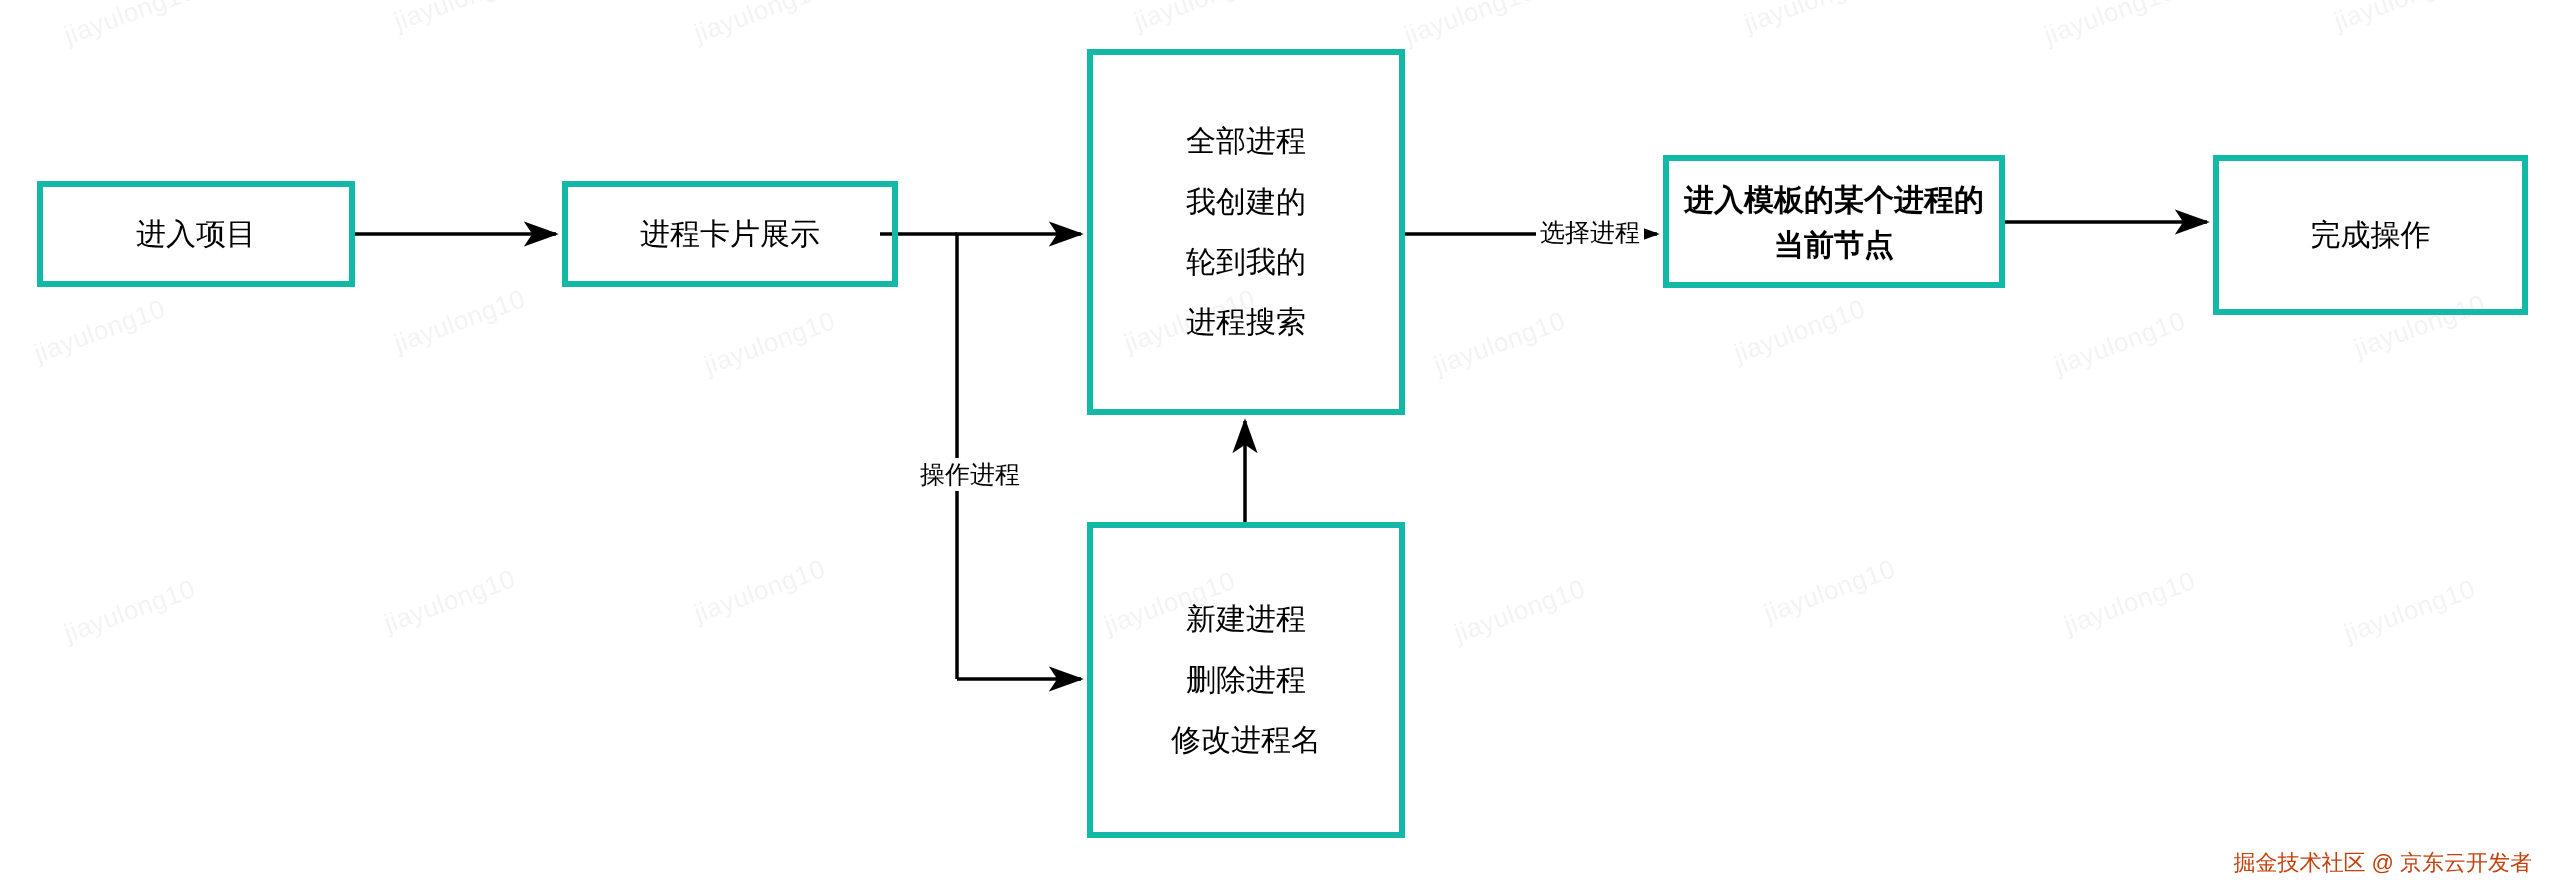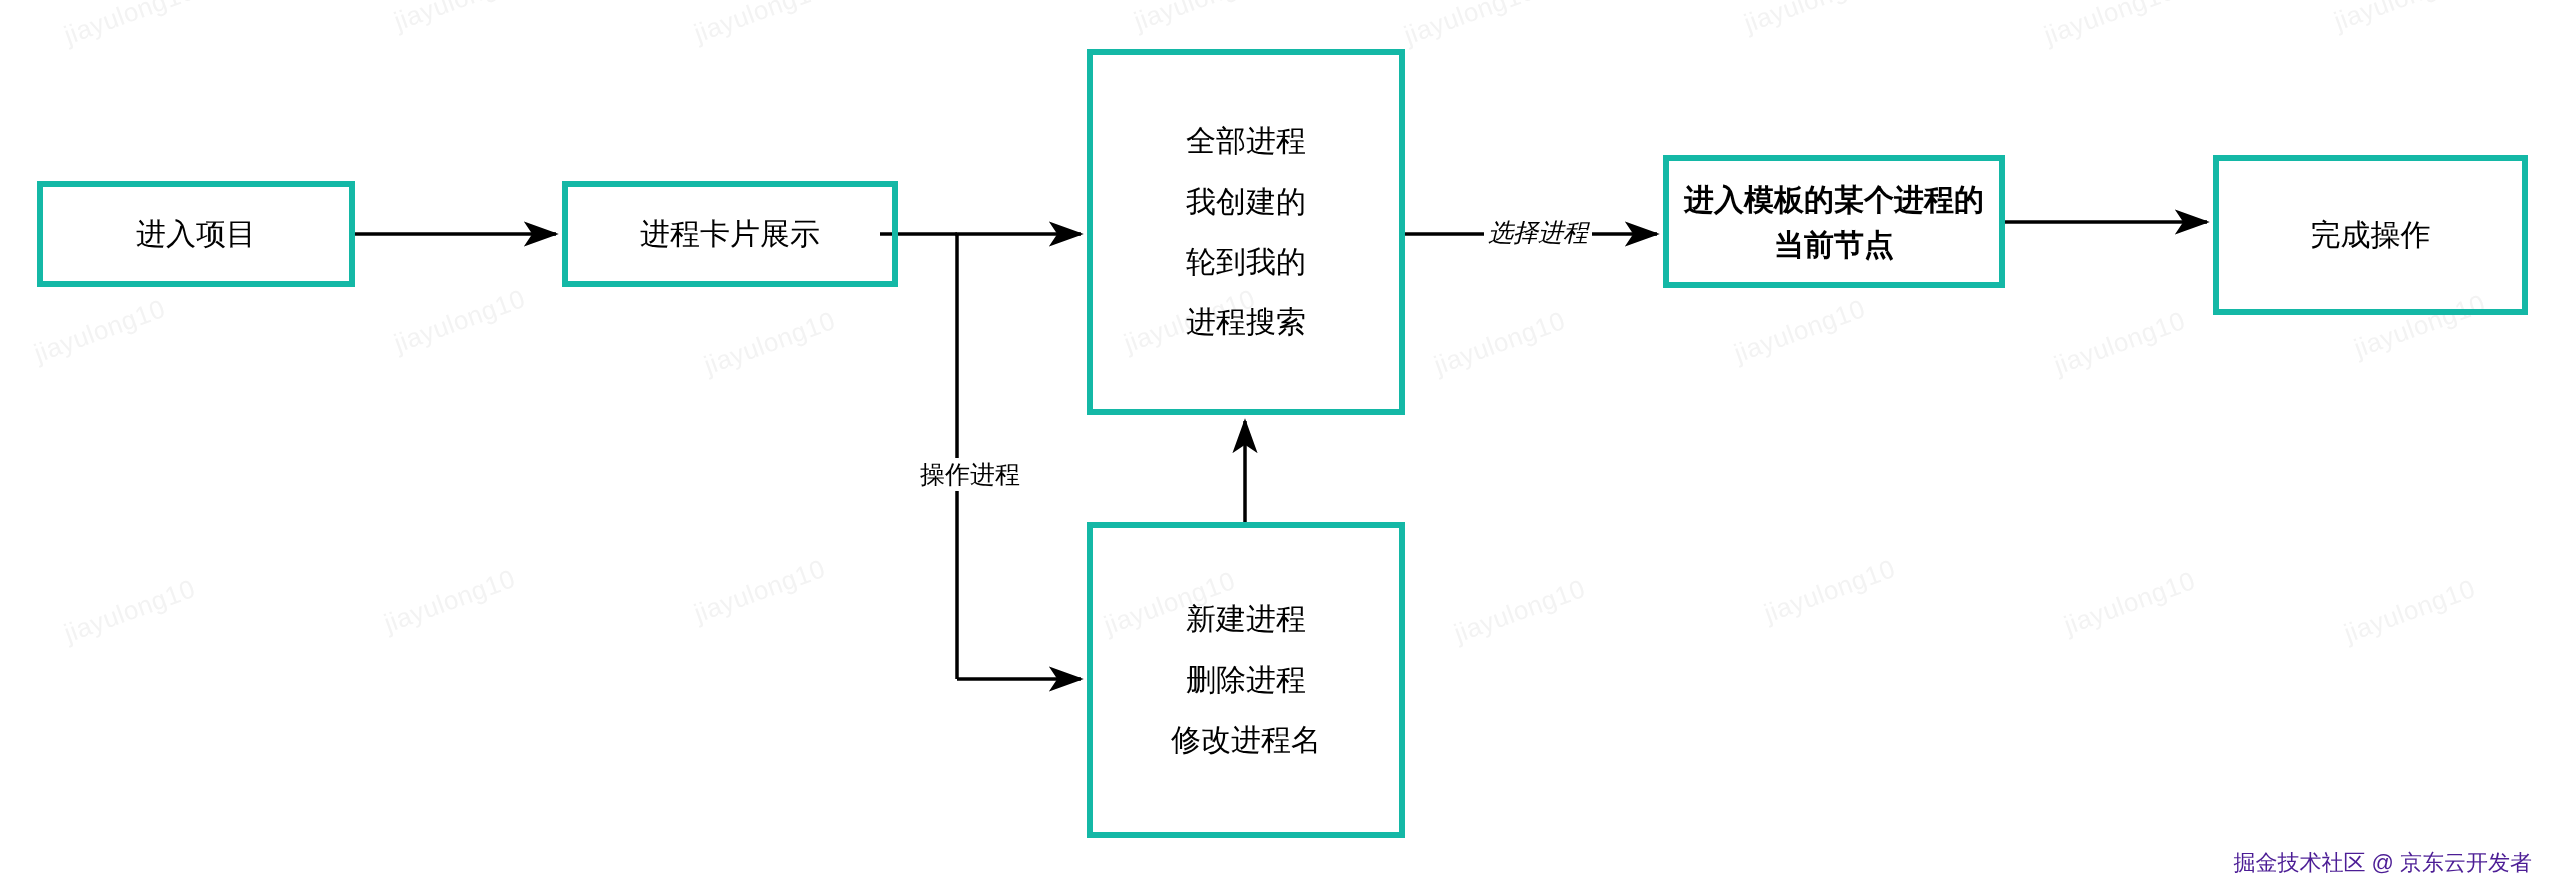--- a/index.html
+++ b/index.html
@@ -81,21 +81,21 @@
     padding: 0 4px;
     font-family: "Liberation Sans", "DejaVu Sans", sans-serif;
   }
   
   .footer-credit {
     position: absolute;
     right: 28px;
     bottom: 16px;
     z-index: 5;
     font-size: 22px;
-    color: #4c1d95;
+    color: #c2410c;
     white-space: nowrap;
     font-family: "Liberation Sans", "DejaVu Sans", sans-serif;
   }
 </style>
 </head>
 <body>
 
 <div id="canvas">
 
   <div class="wm-layer">
@@ -187,18 +187,18 @@
         <div class="node-line">进入模板的某个进程的</div>
         <div class="node-line">当前节点</div>
       </div>
       <div class="node" style="left: 2213px; top: 155px; width: 315px; height: 160px;">
         <div class="node-line">完成操作</div>
       </div>
     </div>
 
   <div id="labels-host">
       <div class="edge-label" style="left: 916px; top: 458px;">操作进程</div>
-      <div class="edge-label" style="left: 1484px; top: 216px; font-style: italic;">选择进程</div>
+      <div class="edge-label" style="left: 1536px; top: 216px;">选择进程</div>
     </div>
 
   <div class="footer-credit">掘金技术社区 @ 京东云开发者</div>
 
 </div>
 
 </body></html>

